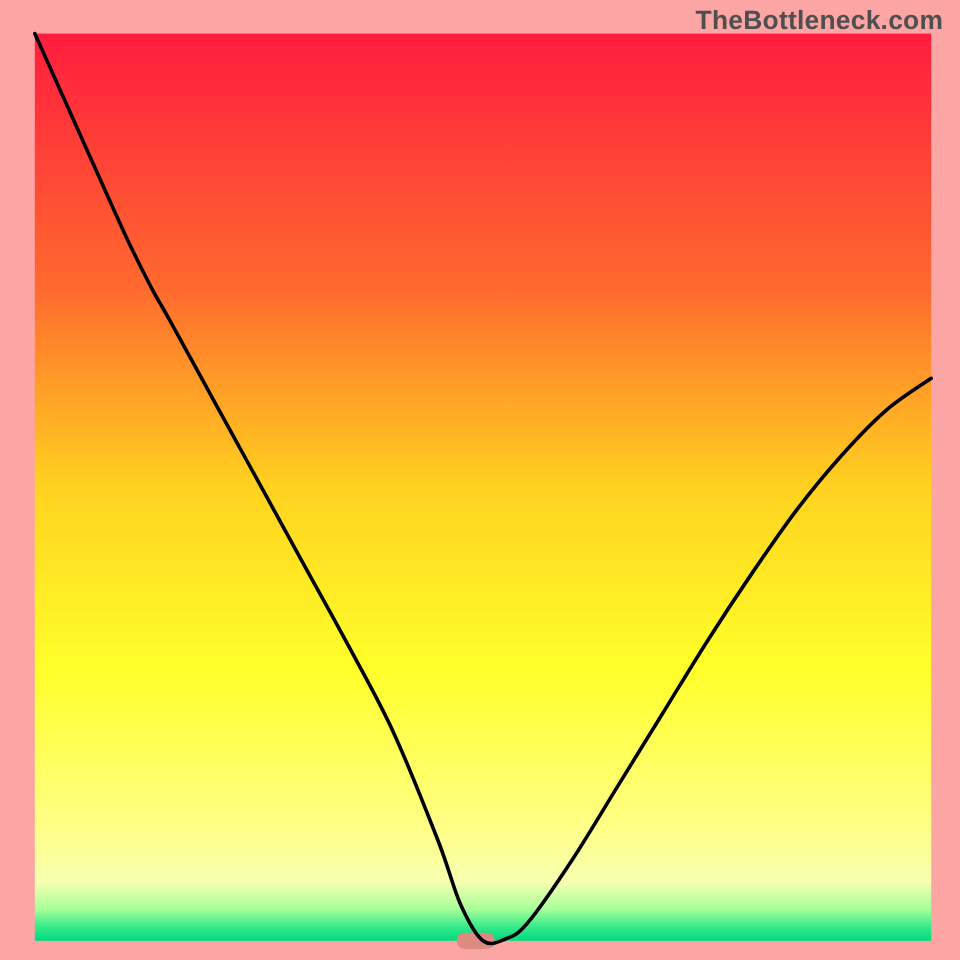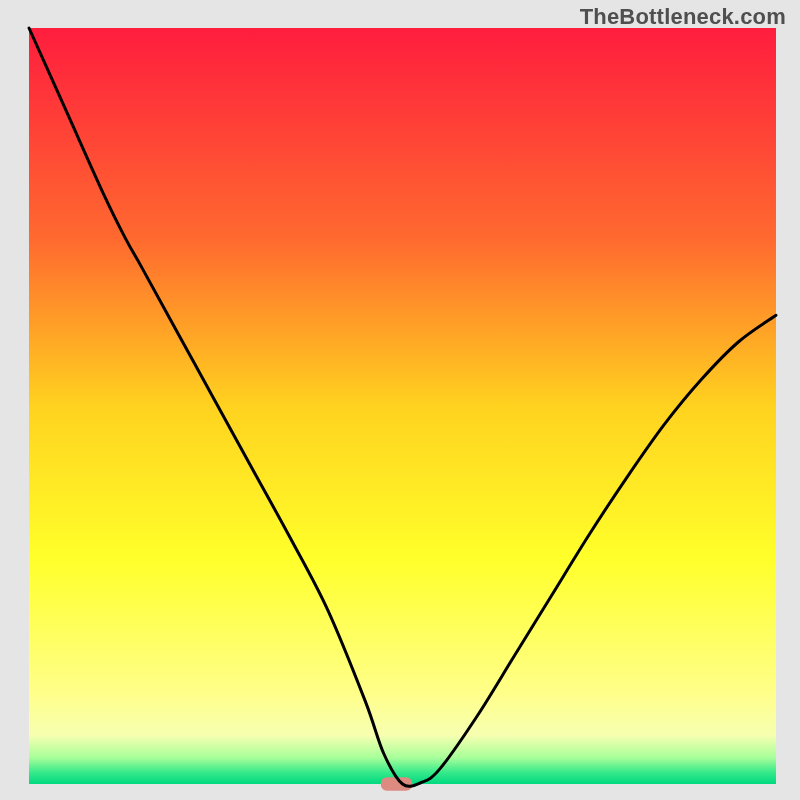--- a/index.html
+++ b/index.html
@@ -8,21 +8,21 @@
     width: 800px;
     height: 800px;
     background: #000;
     font-family: Arial, Helvetica, sans-serif;
     overflow: hidden;
   }
   .frame {
     position: relative;
     width: 800px;
     height: 800px;
-    background: #e5e5e5;
+    background: #fca5a5;
   }
   .watermark {
     position: absolute;
     top: 4px;
     right: 14px;
     color: #4f4f4f;
     font-size: 22px;
     font-weight: 600;
     letter-spacing: 0.2px;
     z-index: 10;

